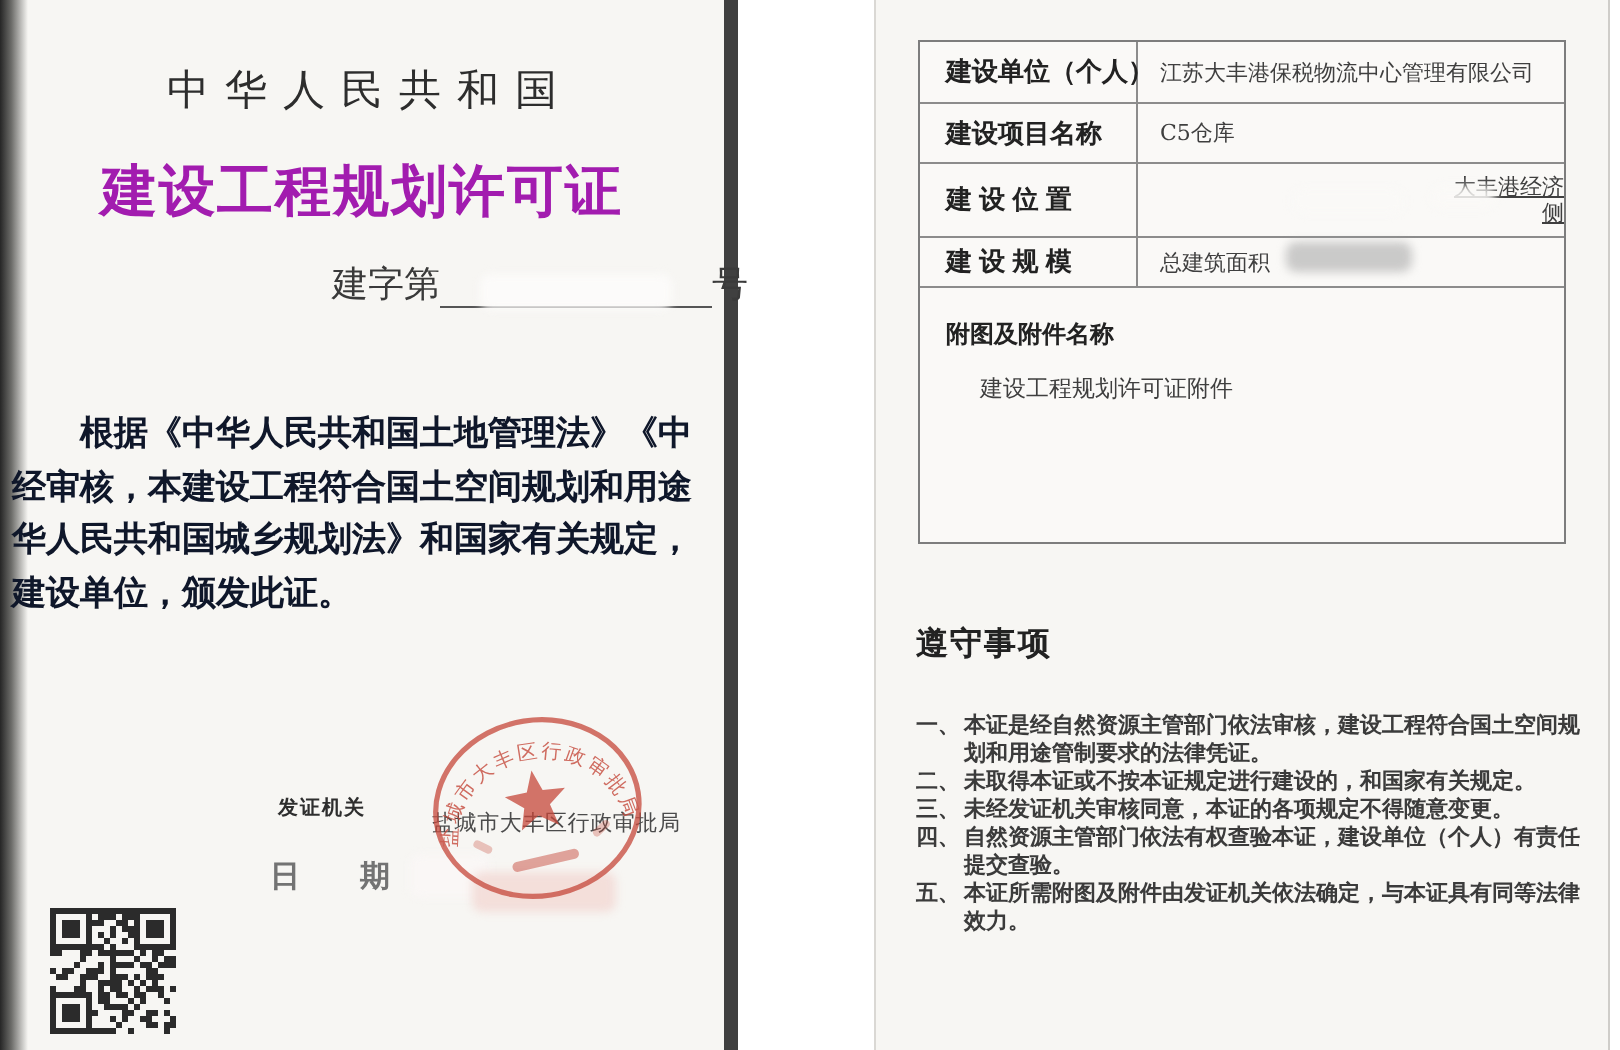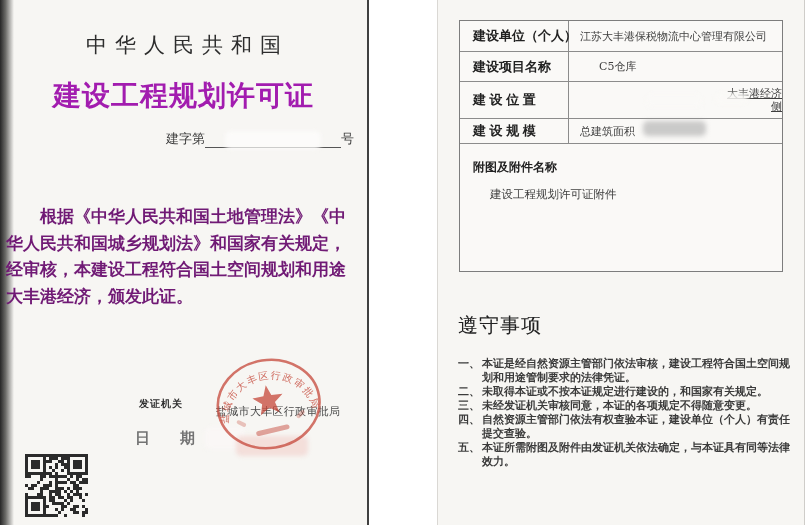--- a/index.html
+++ b/index.html
@@ -2,37 +2,37 @@
 <html><head>
 <meta charset="utf-8">
 <style>
   * { margin:0; padding:0; box-sizing:border-box; }
   html,body { width:810px; height:525px; background:#ffffff; overflow:hidden;
               font-family:"Liberation Sans", sans-serif; }
   .stage { position:relative; width:810px; height:525px; background:#fff; }
 
   
   .left-page { position:absolute; left:0; top:0; width:369px; height:525px;
-               background:#f7f6f3; border-right:2px solid #404040;padding-left:35px; }
+               background:#f7f6f3; border-right:7px solid #404040;padding-left:35px; }
   .photo-edge { position:absolute; left:0; top:0; width:14px; height:525px;
                 background:linear-gradient(90deg,#262626 0%,#6b6b68 40%,rgba(247,246,243,0) 100%); }
   .country { position:absolute; top:31px; left:0; width:100%; text-align:center;
              font-family:"DejaVu Serif", serif; font-size:21px; letter-spacing:8px;
              padding-left:8px; color:#2d2d2d; }
   .permit-title { position:absolute; top:77px; left:0; width:100%; text-align:center;
                   font-size:28px; font-weight:700; letter-spacing:1px; color:#a21caf; }
-  .certno { position:absolute; top:130px; left:166px; font-size:13px; color:#3a3a3a;
+  .certno { position:absolute; top:130px; left:166px; font-size:18px; color:#3a3a3a;
             white-space:nowrap; }
   .certno .line { display:inline-block; width:136px; height:15px;
                   border-bottom:1.4px solid #555; position:relative; vertical-align:bottom; }
   .blur-patch { position:absolute; border-radius:5px; filter:blur(2px); }
   .certno-blur { left:20px; top:-2px; width:96px; height:18px;
                  background:rgba(252,251,250,0.96); }
   .body-lines { position:absolute; top:204px; left:6px; width:352px;
-                font-size:17px; font-weight:600; line-height:26.5px; color:#701a75;
+                font-size:17px; font-weight:600; line-height:26.5px; color:#0f172a;
                 white-space:nowrap; }
   .body-lines .bl:first-child { text-indent:34px; }
   .issuer-label { position:absolute; top:397px; left:139px; font-size:10px;
                   font-weight:700; letter-spacing:1px; color:#2e2e2e; }
   .issuer-name { position:absolute; top:404px; left:216px; font-size:11px;
                  color:#4b4b4b; letter-spacing:0.3px; z-index:1; }
   .date-label { position:absolute; top:429px; left:135px; font-size:15px;
                 font-weight:700; color:#737373; white-space:pre; }
   .date-blur-white { left:205px; top:427px; width:40px; height:22px;
                      background:rgba(250,247,246,0.95); }
@@ -41,41 +41,41 @@
   .stamp { position:absolute; left:212px; top:355px; width:114px; height:102px;
            z-index:2; transform:rotate(-9deg); opacity:0.88; }
   .qr { position:absolute; left:25px; top:454px; width:64px; height:64px; }
 
   
   .right-page { position:absolute; left:437px; top:0; width:368px; height:525px;
                 background:#f7f6f3; border-left:1px solid #dad8d4; border-right:1px solid #cfcdc9; }
   .info-table { position:absolute; left:21px; top:20px; width:324px; height:252px;
                 border:1px solid #7d7d7d; background:#faf9f7; }
   .t-row { display:flex; border-bottom:1px solid #8c8c8c; }
-  .t-row.r1 { height:31px; } .t-row.r2 { height:30px;gap:19px; }
+  .t-row.r1 { height:31px; } .t-row.r2 { height:30px; }
   .t-row.r3 { height:37px; } .t-row.r4 { height:25px; }
   .cell-label { width:109px; flex:0 0 109px; border-right:1px solid #8c8c8c;
                 display:flex; align-items:center; padding-left:13px;
                 font-size:13px; font-weight:700; color:#222; white-space:nowrap; }
   .cell-value { flex:1; display:flex; align-items:center; padding-left:11px;
                 font-size:11px; color:#3f3f3f; font-family:"DejaVu Serif", serif; }
   .cell-value.two-line { flex-direction:column; align-items:flex-end;
                          justify-content:center; line-height:13px;text-decoration:underline; }
   .attach-cell { height:128px; padding:15px 0 0 13px; }
   .attach-label { font-size:12px; font-weight:700; color:#222; }
   .attach-value { font-size:11.5px; color:#3f3f3f; margin:11px 0 0 17px;
                   font-family:"DejaVu Serif", serif; }
   .rp-blur-a { left:208px; top:94px; width:56px; height:13px;
                background:rgba(250,249,247,0.95); }
   .rp-blur-b { left:277px; top:93px; width:33px; height:11px;
                background:rgba(250,249,247,0.85); }
   .rp-blur-gray { left:205px; top:121px; width:63px; height:15px;
                   background:rgba(170,170,170,0.6); filter:blur(2.5px); }
-  .notes-title { position:absolute; left:20px; top:312px; font-size:20px;
-                 font-weight:400; letter-spacing:1px; color:#222; }
+  .notes-title { position:absolute; left:20px; top:312px; font-size:16px;
+                 font-weight:700; letter-spacing:1px; color:#222; }
   .notes-list { position:absolute; left:20px; top:356px; width:336px; }
   .note-item { display:flex; font-size:11px; font-weight:600; line-height:14px;
                color:#3b3b3b; }
   .note-num { flex:0 0 24px; }
   .note-text { flex:1; }
 </style>
 </head>
 <body>
 
 <div class="stage">
@@ -85,23 +85,23 @@
 
     <div class="country">中华人民共和国</div>
     <div class="permit-title">建设工程规划许可证</div>
 
     <div class="certno">
       <span>建字第</span><span class="line"><span class="blur-patch certno-blur"></span></span><span>号</span>
     </div>
 
     <div class="body-lines">
       <div class="bl">根据《中华人民共和国土地管理法》《中</div>
+      <div class="bl">经审核，本建设工程符合国土空间规划和用途</div>
       <div class="bl">华人民共和国城乡规划法》和国家有关规定，</div>
-      <div class="bl">经审核，本建设工程符合国土空间规划和用途</div>
-      <div class="bl">大丰港经济，颁发此证。</div>
+      <div class="bl">建设单位，颁发此证。</div>
     </div>
 
     <div class="issuer-label">发证机关</div>
     <div class="issuer-name">盐城市大丰区行政审批局</div>
     <div class="date-label">日　　期</div>
     <div class="blur-patch date-blur-white"></div>
     <div class="blur-patch date-blur-pink"></div>
 
     <div class="stamp">
       <svg width="114" height="102" viewBox="0 0 114 102">

